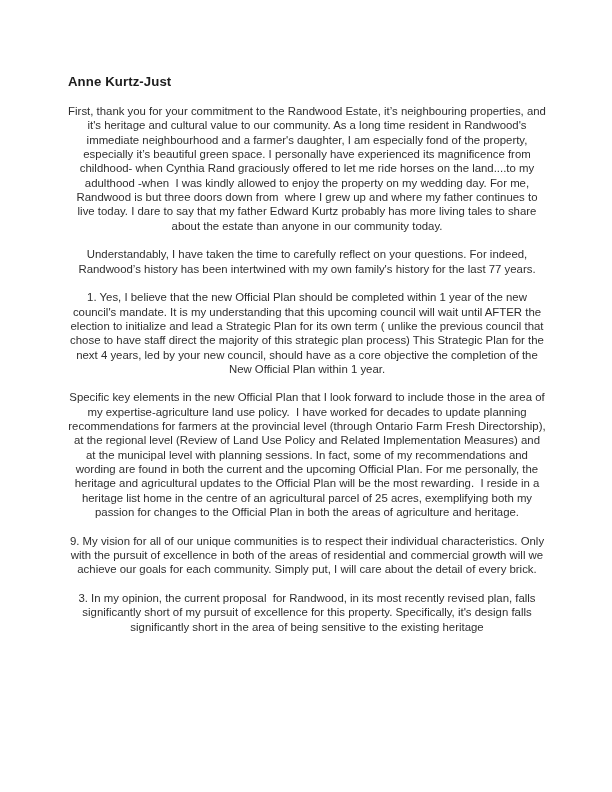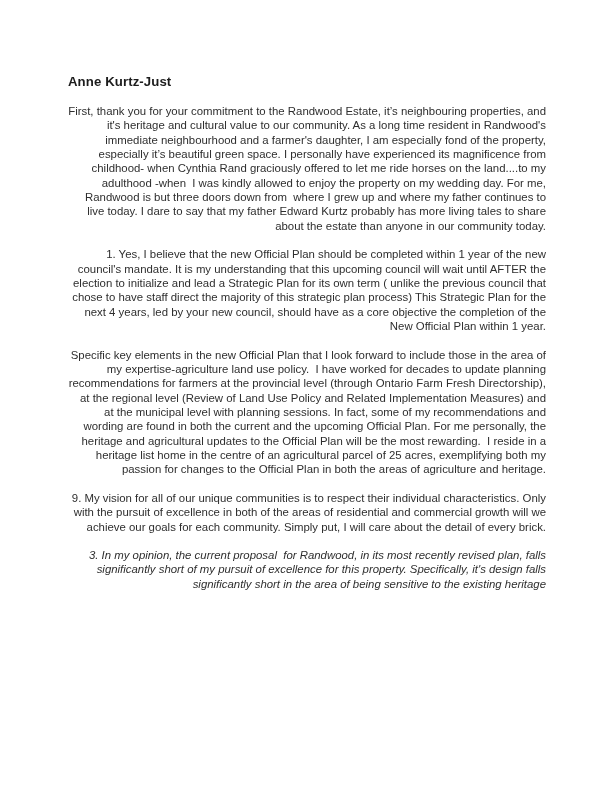--- a/index.html
+++ b/index.html
@@ -33,40 +33,40 @@
     padding: 0;
   }
   .para {
     font-family: "Liberation Sans", sans-serif;
     font-size: 11.4px;
     font-weight: normal;
     color: #2e2e2e;
     line-height: 14.35px;
     margin: 0 0 14.2px 0;
     padding: 0;
-    text-align: right;
+    text-align: center;
     white-space: pre-wrap;
     word-spacing: 0px;
     letter-spacing: 0.0px;
   }
   .para:last-child {
     margin-bottom: 12px;
-    font-style: italic;
   }
 </style>
 </head>
 <body>
 
 <div class="page">
   <div class="content">
 
     <h1 class="doc-title">Anne Kurtz-Just</h1>
 
     <p class="para">First, thank you for your commitment to the Randwood Estate, it’s neighbouring properties, and it's heritage and cultural value to our community. As a long time resident in Randwood's immediate neighbourhood and a farmer's daughter, I am especially fond of the property, especially it’s beautiful green space. I personally have experienced its magnificence from childhood- when Cynthia Rand graciously offered to let me ride horses on the land....to my adulthood -when  I was kindly allowed to enjoy the property on my wedding day. For me, Randwood is but three doors down from  where I grew up and where my father continues to live today. I dare to say that my father Edward Kurtz probably has more living tales to share about the estate than anyone in our community today.</p>
 
+    <p class="para">Understandably, I have taken the time to carefully reflect on your questions. For indeed,  Randwood’s history has been intertwined with my own family's history for the last 77 years.</p>
 
 
     <p class="para">1. Yes, I believe that the new Official Plan should be completed within 1 year of the new council's mandate. It is my understanding that this upcoming council will wait until AFTER the election to initialize and lead a Strategic Plan for its own term ( unlike the previous council that chose to have staff direct the majority of this strategic plan process) This Strategic Plan for the next 4 years, led by your new council, should have as a core objective the completion of the New Official Plan within 1 year.</p>
 
     <p class="para">Specific key elements in the new Official Plan that I look forward to include those in the area of my expertise-agriculture land use policy.  I have worked for decades to update planning recommendations for farmers at the provincial level (through Ontario Farm Fresh Directorship), at the regional level (Review of Land Use Policy and Related Implementation Measures) and at the municipal level with planning sessions. In fact, some of my recommendations and wording are found in both the current and the upcoming Official Plan. For me personally, the heritage and agricultural updates to the Official Plan will be the most rewarding.  I reside in a heritage list home in the centre of an agricultural parcel of 25 acres, exemplifying both my passion for changes to the Official Plan in both the areas of agriculture and heritage.</p>
 
     <p class="para">9. My vision for all of our unique communities is to respect their individual characteristics. Only with the pursuit of excellence in both of the areas of residential and commercial growth will we achieve our goals for each community. Simply put, I will care about the detail of every brick.</p>
 
     <p class="para">3. In my opinion, the current proposal  for Randwood, in its most recently revised plan, falls significantly short of my pursuit of excellence for this property. Specifically, it's design falls significantly short in the area of being sensitive to the existing heritage</p>
 

